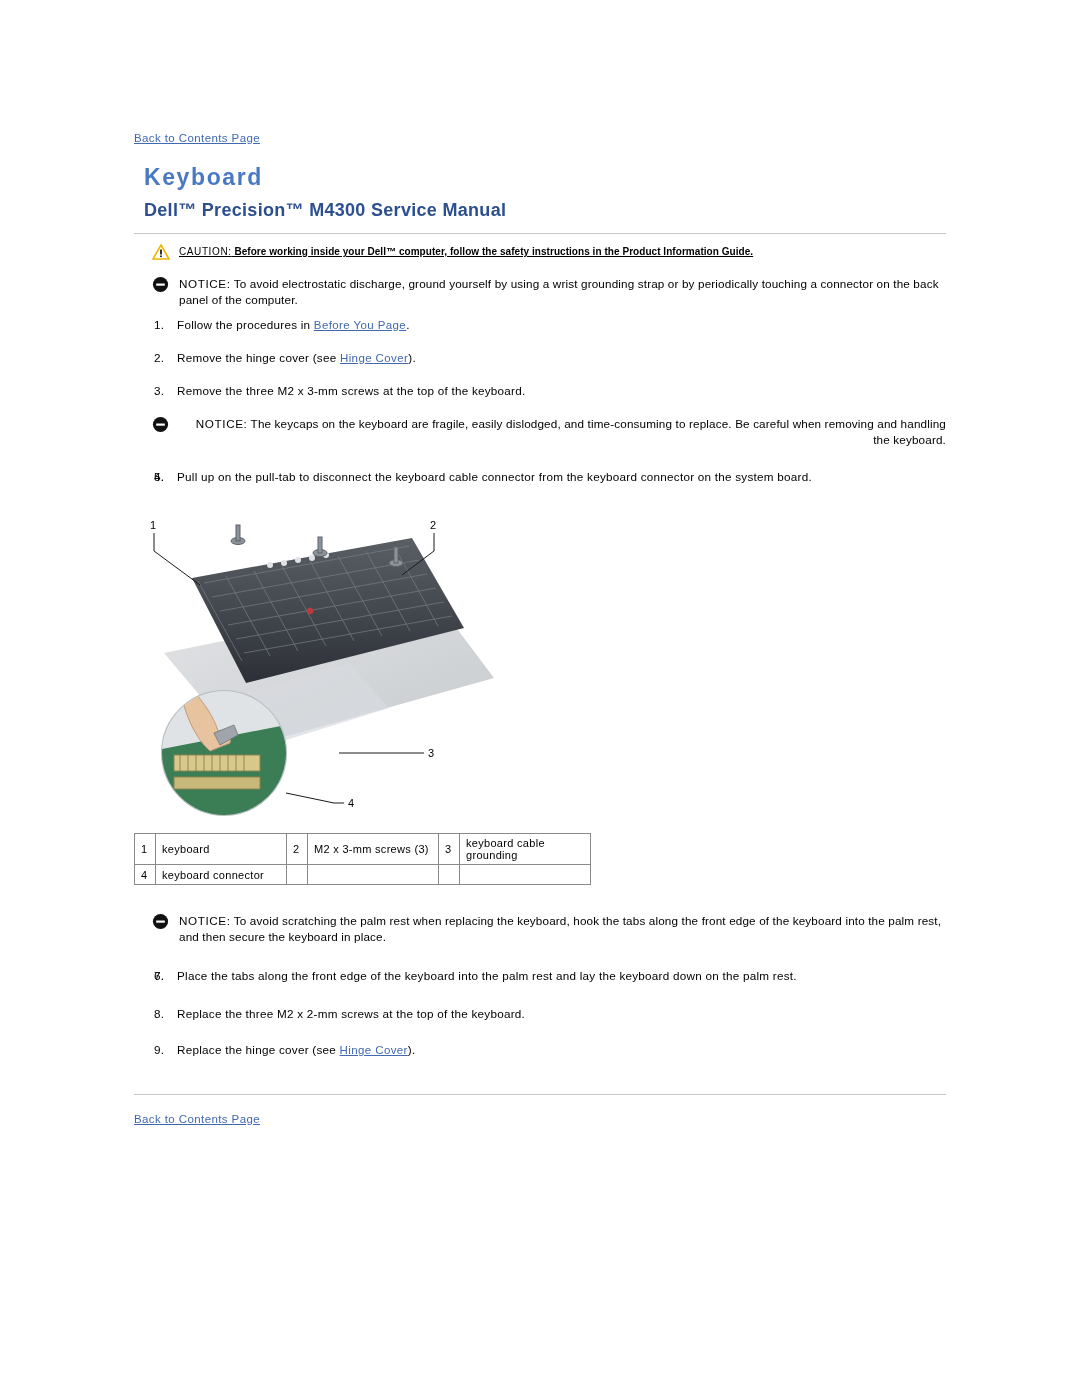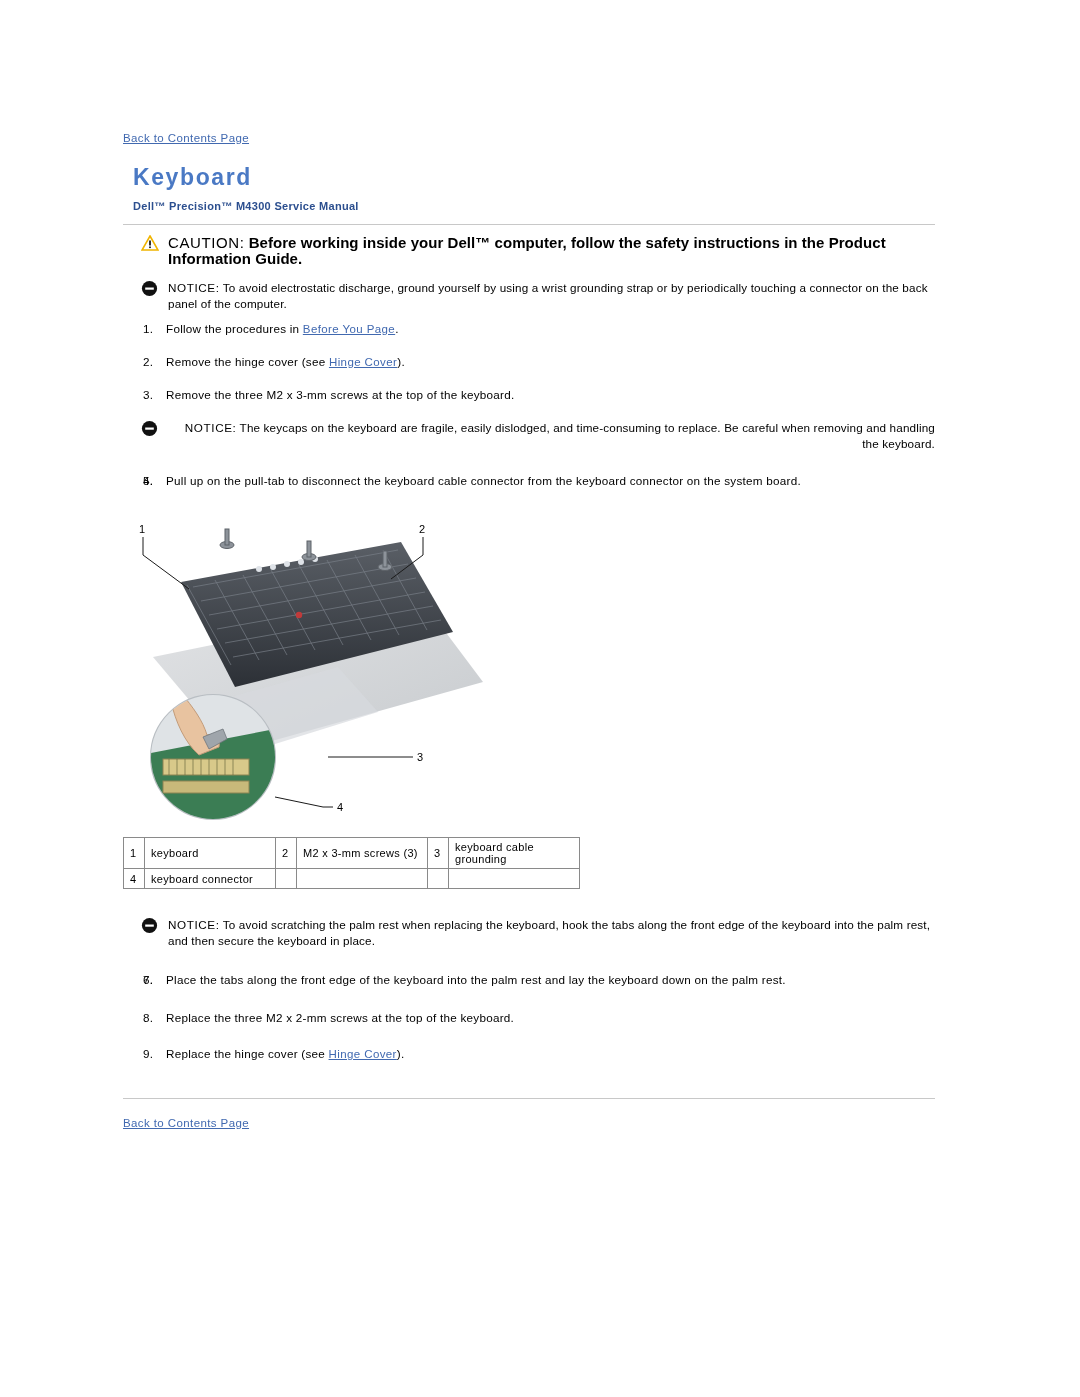--- a/index.html
+++ b/index.html
@@ -15,21 +15,21 @@
     position: relative;
   }
   .page {
     position: relative;
     width: 1080px;
     height: 1397px;
     box-sizing: border-box;
   }
   .content {
     position: absolute;
-    left: 123px;
+    left: 134px;
     top: 132px;
     width: 812px;
   }
   a.link {
     color: #4169b0;
     text-decoration: underline;
     font-size: 11.5px;
     letter-spacing: 0.4px;
     cursor: pointer;
   }
@@ -39,21 +39,21 @@
   }
   h1.title {
     color: #4a79c4;
     font-size: 23px;
     font-weight: bold;
     letter-spacing: 1.6px;
     margin: 0 0 9px 10px;
   }
   .subtitle {
     color: #2c4f8f;
-    font-size: 11px;
+    font-size: 18px;
     font-weight: bold;
     letter-spacing: 0.3px;
     margin: 0 0 12px 10px;
   }
   .hr {
     border: none;
     border-top: 1px solid #c8c8c8;
     margin: 0 0 10px 0;
   }
   .notice-block {
@@ -67,24 +67,25 @@
     padding-left: 35px;
     margin: 6px 0 14px 10px;
     min-height: 18px;
   }
   .notice-text {
     font-size: 11.7px;
     line-height: 15.5px;
     letter-spacing: 0.15px;
   }
   .caution-text {
-    font-size: 15px;
+    font-size: 10px;
     line-height: 15.5px;
     font-weight: bold;
     letter-spacing: 0.05px;
+    text-decoration: underline;
   }
   .caution-text .lead {
     font-weight: normal;
     letter-spacing: 0.6px;
   }
   .notice-text .lead {
     letter-spacing: 0.6px;
   }
   .icon-notice {
     position: absolute;

